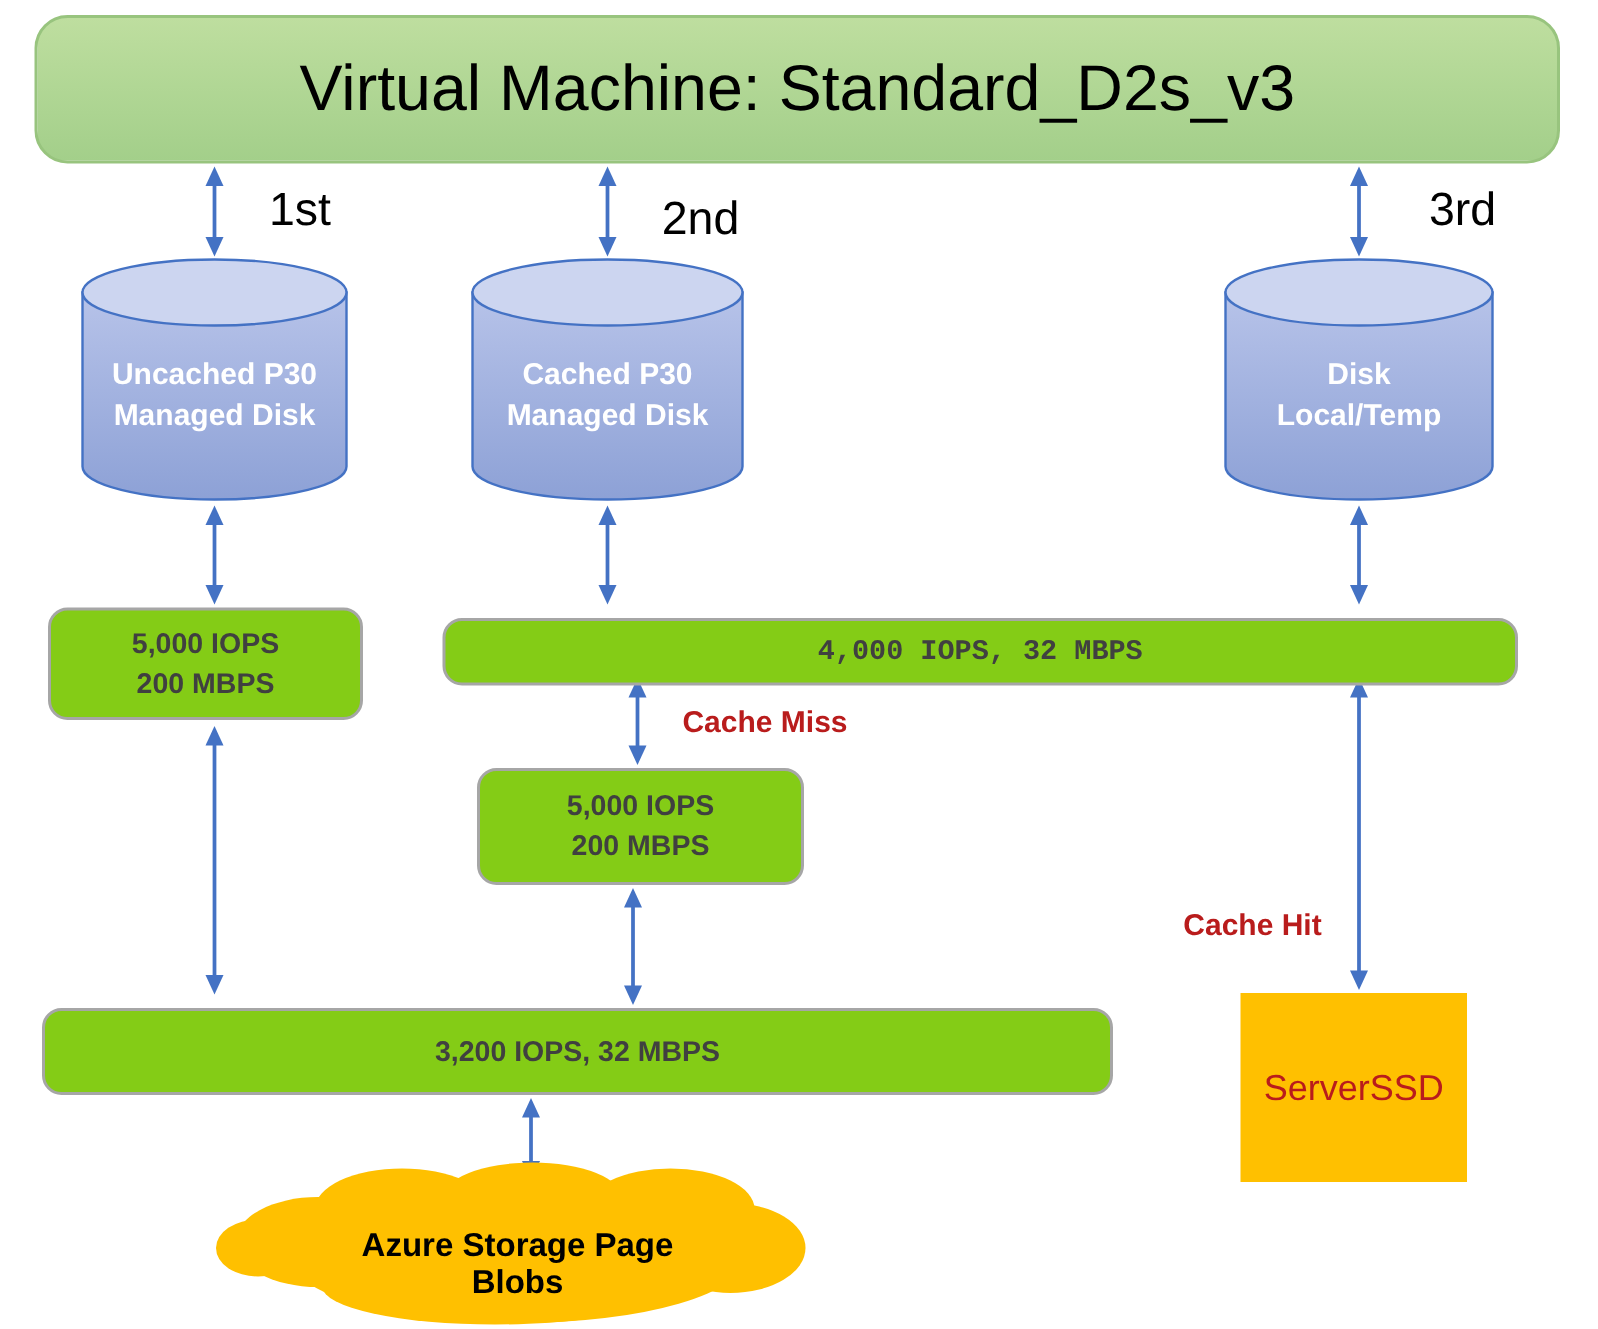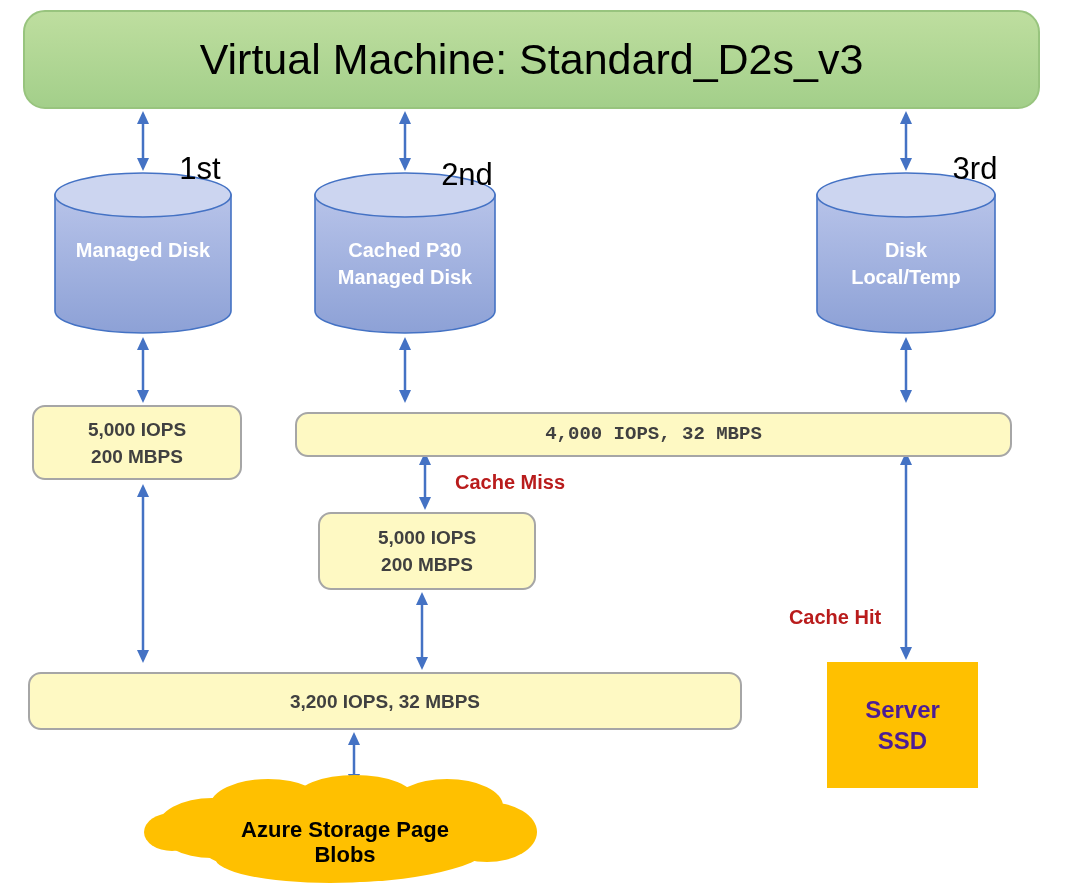--- a/index.html
+++ b/index.html
@@ -11,42 +11,42 @@
 
   .vm-header{
     position:absolute;left:23px;top:10px;width:1013px;height:95px;
     background:linear-gradient(#bede9f,#a3cf8a);
     border:2px solid #98c47e;border-radius:22px;
     display:flex;align-items:center;justify-content:center;
   }
   .vm-title{font-size:43px;color:#000;letter-spacing:0px;}
 
   .order-label{
-    position:absolute;font-size:31px;color:#000;text-align:center;width:90px;margin-top:29px;
+    position:absolute;font-size:31px;color:#000;text-align:center;width:90px;
   }
 
   .disk-label{
     position:absolute;width:176px;text-align:center;color:#ffffff;
     font-weight:bold;font-size:20px;line-height:27px;
   }
 
   .perf-box{
-    position:absolute;background:#fef9c3;border:2px solid #a6a6a6;border-radius:13px;
+    position:absolute;background:#84cc16;border:2px solid #a6a6a6;border-radius:13px;
     display:flex;flex-direction:column;align-items:center;justify-content:center;
     color:#404040;font-weight:bold;font-size:19px;line-height:27px;text-align:center;
   }
 
   .flow-label{
     position:absolute;color:#b91c1c;font-weight:bold;font-size:20px;text-align:center;
   }
 
   .ssd-box{
     position:absolute;left:827px;top:662px;width:151px;height:126px;background:#FFC000;
-    display:flex;flex-direction:column;align-items:center;justify-content:center;
-    color:#4c1d95;font-weight:bold;font-size:24px;line-height:31px;text-align:center;
+    display:flex;flex-direction:row;align-items:center;justify-content:center;
+    color:#b91c1c;font-weight:normal;font-size:24px;line-height:31px;text-align:center;
   }
 
   .cloud-label{
     position:absolute;left:240px;top:817px;width:210px;text-align:center;
     color:#000;font-weight:bold;font-size:22px;line-height:25px;
   }
 </style>
 </head>
 <body>
 
@@ -158,20 +158,21 @@
 
   <div class="vm-header">
     <span class="vm-title">Virtual Machine: Standard_D2s_v3</span>
   </div>
 
   <div class="order-label" style="left:155px;top:122px;">1st</div>
   <div class="order-label" style="left:422px;top:128px;">2nd</div>
   <div class="order-label" style="left:930px;top:122px;">3rd</div>
 
   <div class="disk-label" style="left:55px;top:237px;">
+    <div>Uncached P30</div>
     <div>Managed Disk</div>
   </div>
   <div class="disk-label" style="left:317px;top:237px;">
     <div>Cached P30</div>
     <div>Managed Disk</div>
   </div>
   <div class="disk-label" style="left:818px;top:237px;">
     <div>Disk</div>
     <div>Local/Temp</div>
   </div>

